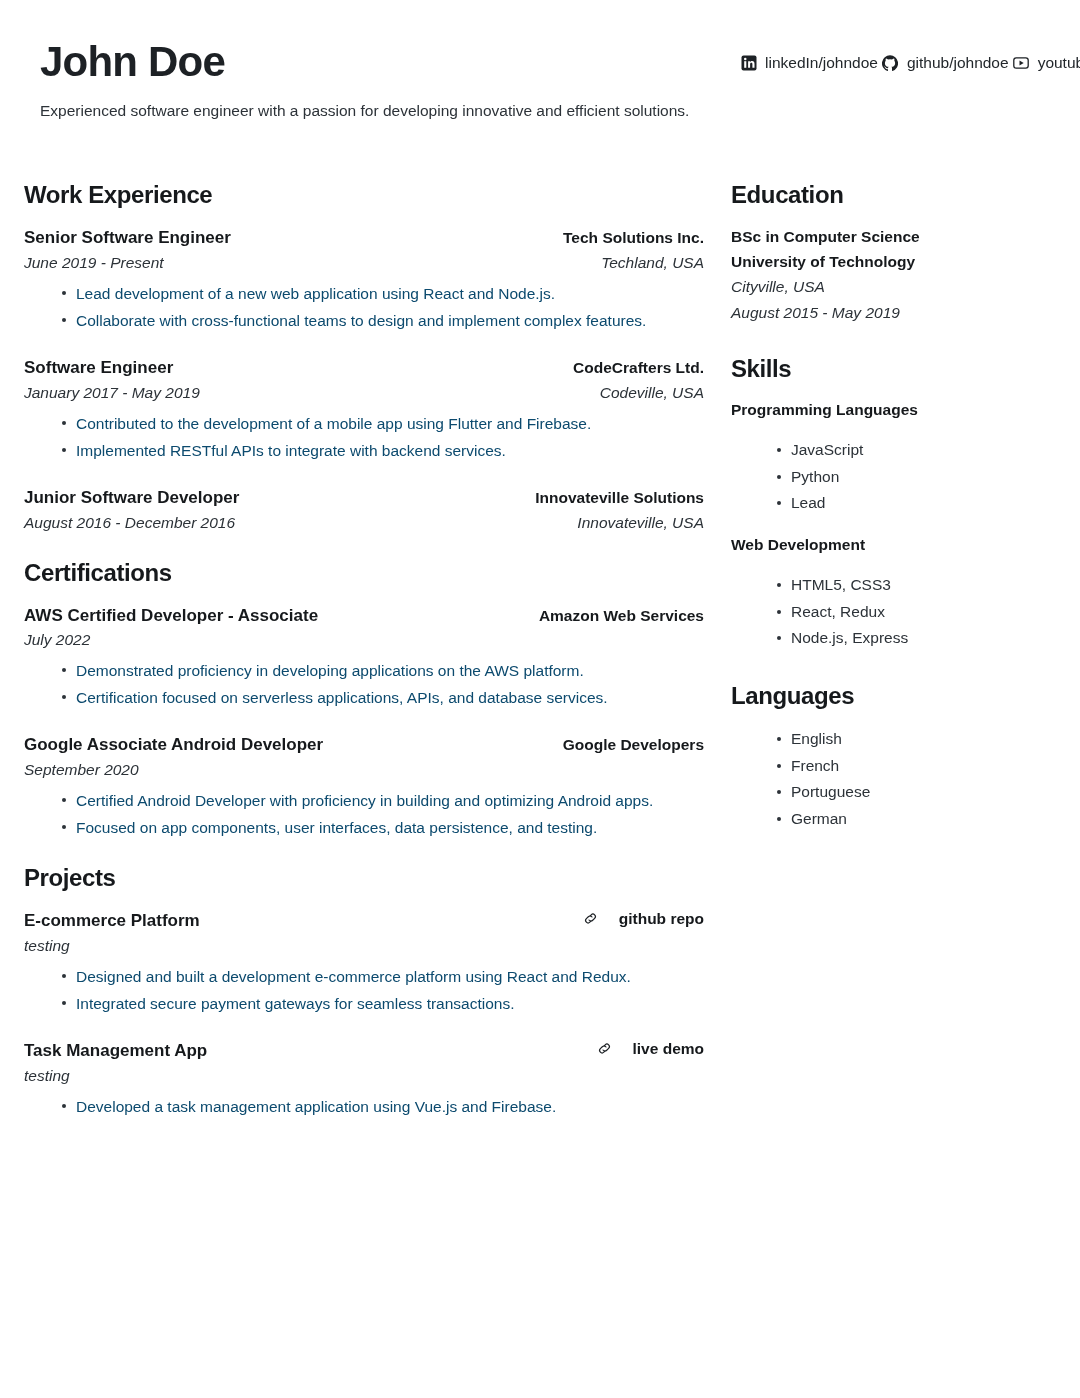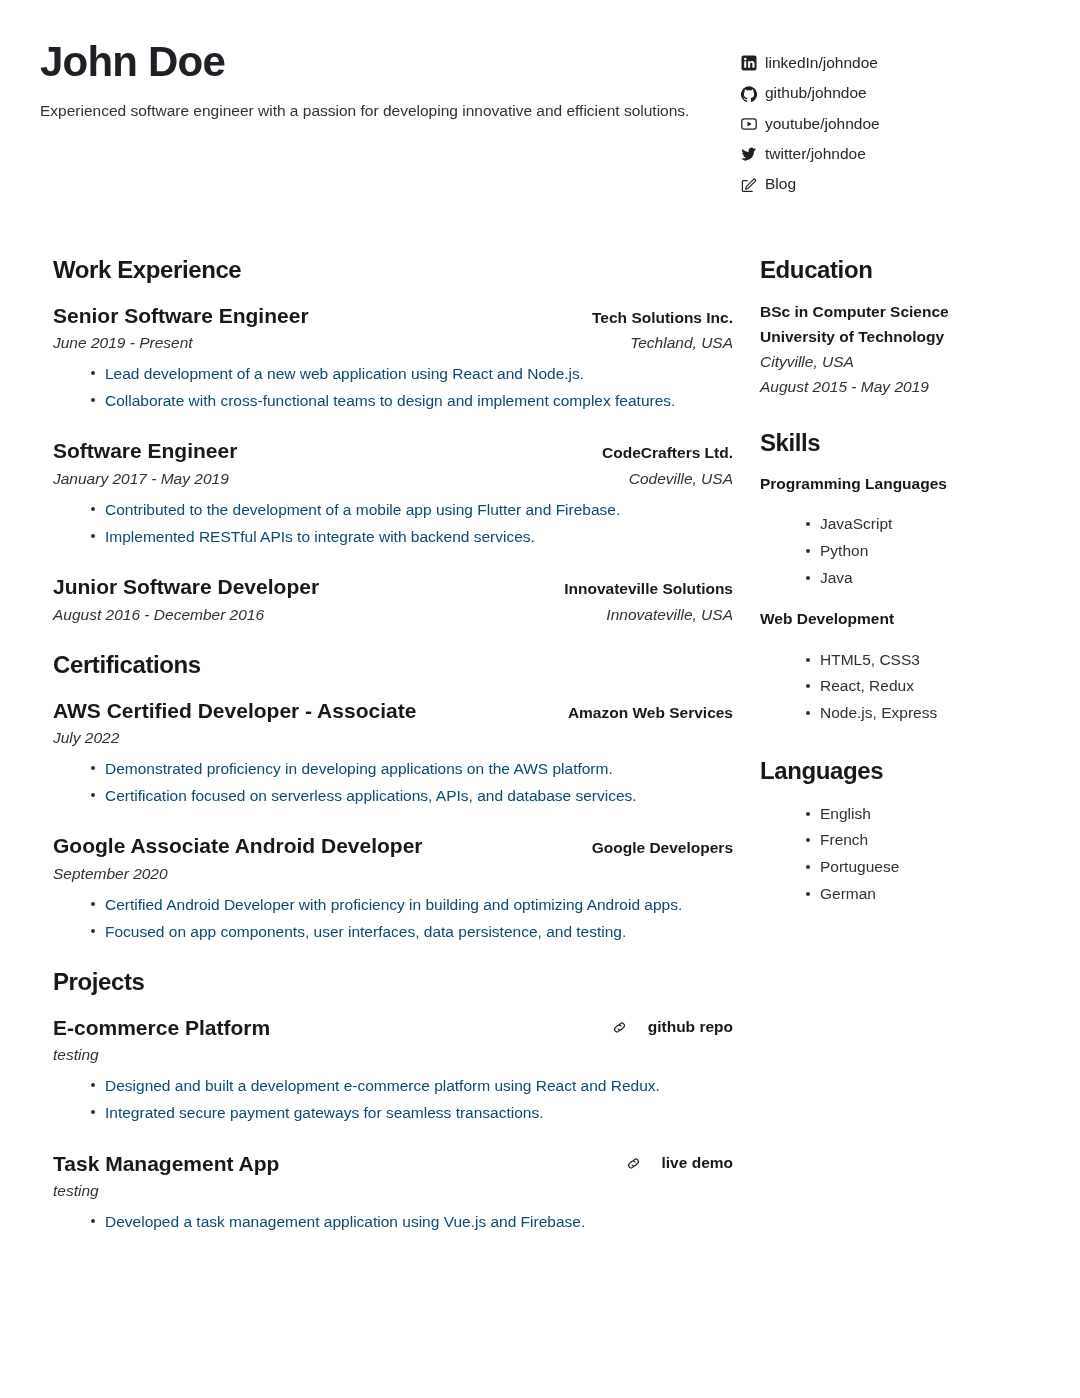--- a/index.html
+++ b/index.html
@@ -44,21 +44,21 @@
     font-size: 15.5px;
     line-height: 1.62;
     color: #2c3238;
     margin: 0;
     max-width: 680px;
   }
   .contacts {
     width: 300px;
     padding-top: 10px;
     display: flex;
-    flex-direction: column;
+    flex-direction: row;
     gap: 4px;
   }
   .contact {
     display: flex;
     align-items: center;
     gap: 8px;
     font-size: 15.5px;
     line-height: 1.7;
     color: #22272b;
     text-decoration: none;
@@ -69,21 +69,21 @@
     flex: 0 0 17px;
     display: inline-flex;
     align-items: center;
     justify-content: center;
   }
   .contact .ico svg { display: block; }
 
   
   .columns {
     display: flex;
-    padding: 0 53px;
+    padding: 0 24px;
     margin-top: 58px;
     align-items: flex-start;
   }
   .col-main { width: 680px; flex: 0 0 680px; }
   .col-side { width: 300px; flex: 0 0 300px; margin-left: 27px; }
 
   h2.section {
     font-size: 24px;
     font-weight: 800;
     letter-spacing: -0.4px;
@@ -96,21 +96,21 @@
 
   .entry { margin-bottom: 23px; }
   .entry:last-child { margin-bottom: 0; }
   .entry-row {
     display: flex;
     justify-content: space-between;
     align-items: baseline;
     gap: 14px;
   }
   .entry-title {
-    font-size: 21px;
+    font-size: 17px;
     font-weight: 700;
     color: #16191c;
     line-height: 1.45;
   }
   .entry-org {
     font-size: 15.5px;
     font-weight: 700;
     color: #16191c;
     text-align: right;
     line-height: 1.45;
@@ -426,21 +426,21 @@
       </div>
 
       <h2 class="section">Skills</h2>
       <div class="side-block">
 
         <div class="skill-group">
           <div class="skill-group-title">Programming Languages</div>
           <ul class="side-bullets">
             <li>JavaScript</li>
             <li>Python</li>
-            <li>Java</li>
+            <li>Lead</li>
           </ul>
         </div>
 
         <div class="skill-group">
           <div class="skill-group-title">Web Development</div>
           <ul class="side-bullets">
             <li>HTML5, CSS3</li>
             <li>React, Redux</li>
             <li>Node.js, Express</li>
           </ul>

